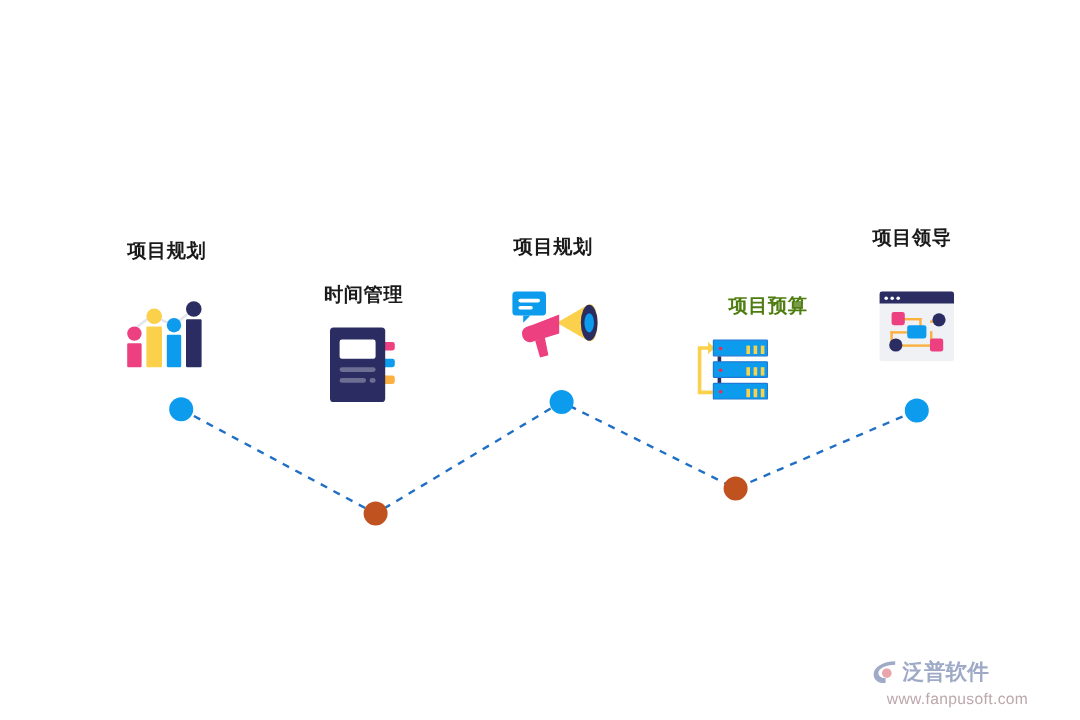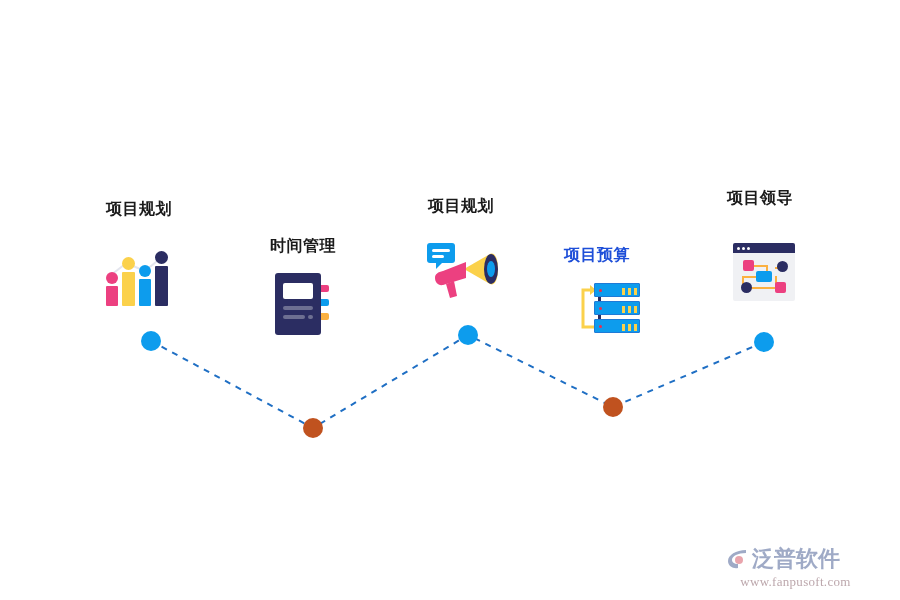--- a/index.html
+++ b/index.html
@@ -130,34 +130,33 @@
   #watermark {
     position: absolute;
     right: 8px;
     bottom: 10px;
     width: 128px;
     text-align: left;
     opacity: 0.95;
   }
   #watermark .wm-row { display: flex; align-items: center; gap: 2px; }
   #watermark .wm-text {
-    font-size: 22px;
+    font-size: 18px;
     font-weight: bold;
     color: #9aa6c4;
     letter-spacing: 0px;
     line-height: 1;
   }
   #watermark .wm-url {
-    font-family: Liberation Serif, serif;
+    font-family: Liberation Sans, sans-serif;
     font-size: 13px;
     color: #b9a3a8;
     letter-spacing: 0.3px;
     margin-top: 2px;
     margin-left: 15px;
-    text-align: center;
   }
 </style>
 </head>
 <body style="background: rgb(255, 255, 255);">
 
 <div id="stage">
 
   <svg id="connector" viewBox="0 0 900 600" xmlns="http://www.w3.org/2000/svg">
     <polyline id="connector-path" fill="none" stroke="#1f6fc4" stroke-width="2" stroke-dasharray="6 6" points="151,341 313,428 468,335 613,407 764,342"></polyline>
   </svg>
@@ -221,21 +220,21 @@
         <g>
           <path d="M19 31 L42 22 L42 38 L19 45 C14 46 11 42 11 38 C11 34 14 32 19 31 Z" fill="#ec4080"></path>
           <path d="M22 44 L30 41 L33 56 L26 58 Z" fill="#ec4080"></path>
         </g>
       </svg>
     </div>
   </div>
 
   <div class="tl-dot" style="left:468px; top:335px; width:20px; height:20px; background:#0d9ced;"></div>
 
-  <div class="step-label" style="left: 597px; top: 245px; color: #1d4ed8;">项目预算</div>
+  <div class="step-label" style="left: 640px; top: 245px; color: #4d7c0f;">项目预算</div>
 
   <div class="step-icon" style="left:609px; top:283px;">
     <div class="ic-server">
       <svg width="20" height="50" viewBox="0 0 20 50" style="position:absolute;left:0;top:0;" xmlns="http://www.w3.org/2000/svg">
         <path d="M15 7 L5 7 L5 44 L16 44" fill="none" stroke="#fbd14b" stroke-width="3"></path>
         <polygon points="12,2 18,7 12,12" fill="#fbd14b"></polygon>
       </svg>
       <div class="rack r1">
         <div class="led"></div>
         <div class="sl s1"></div>

